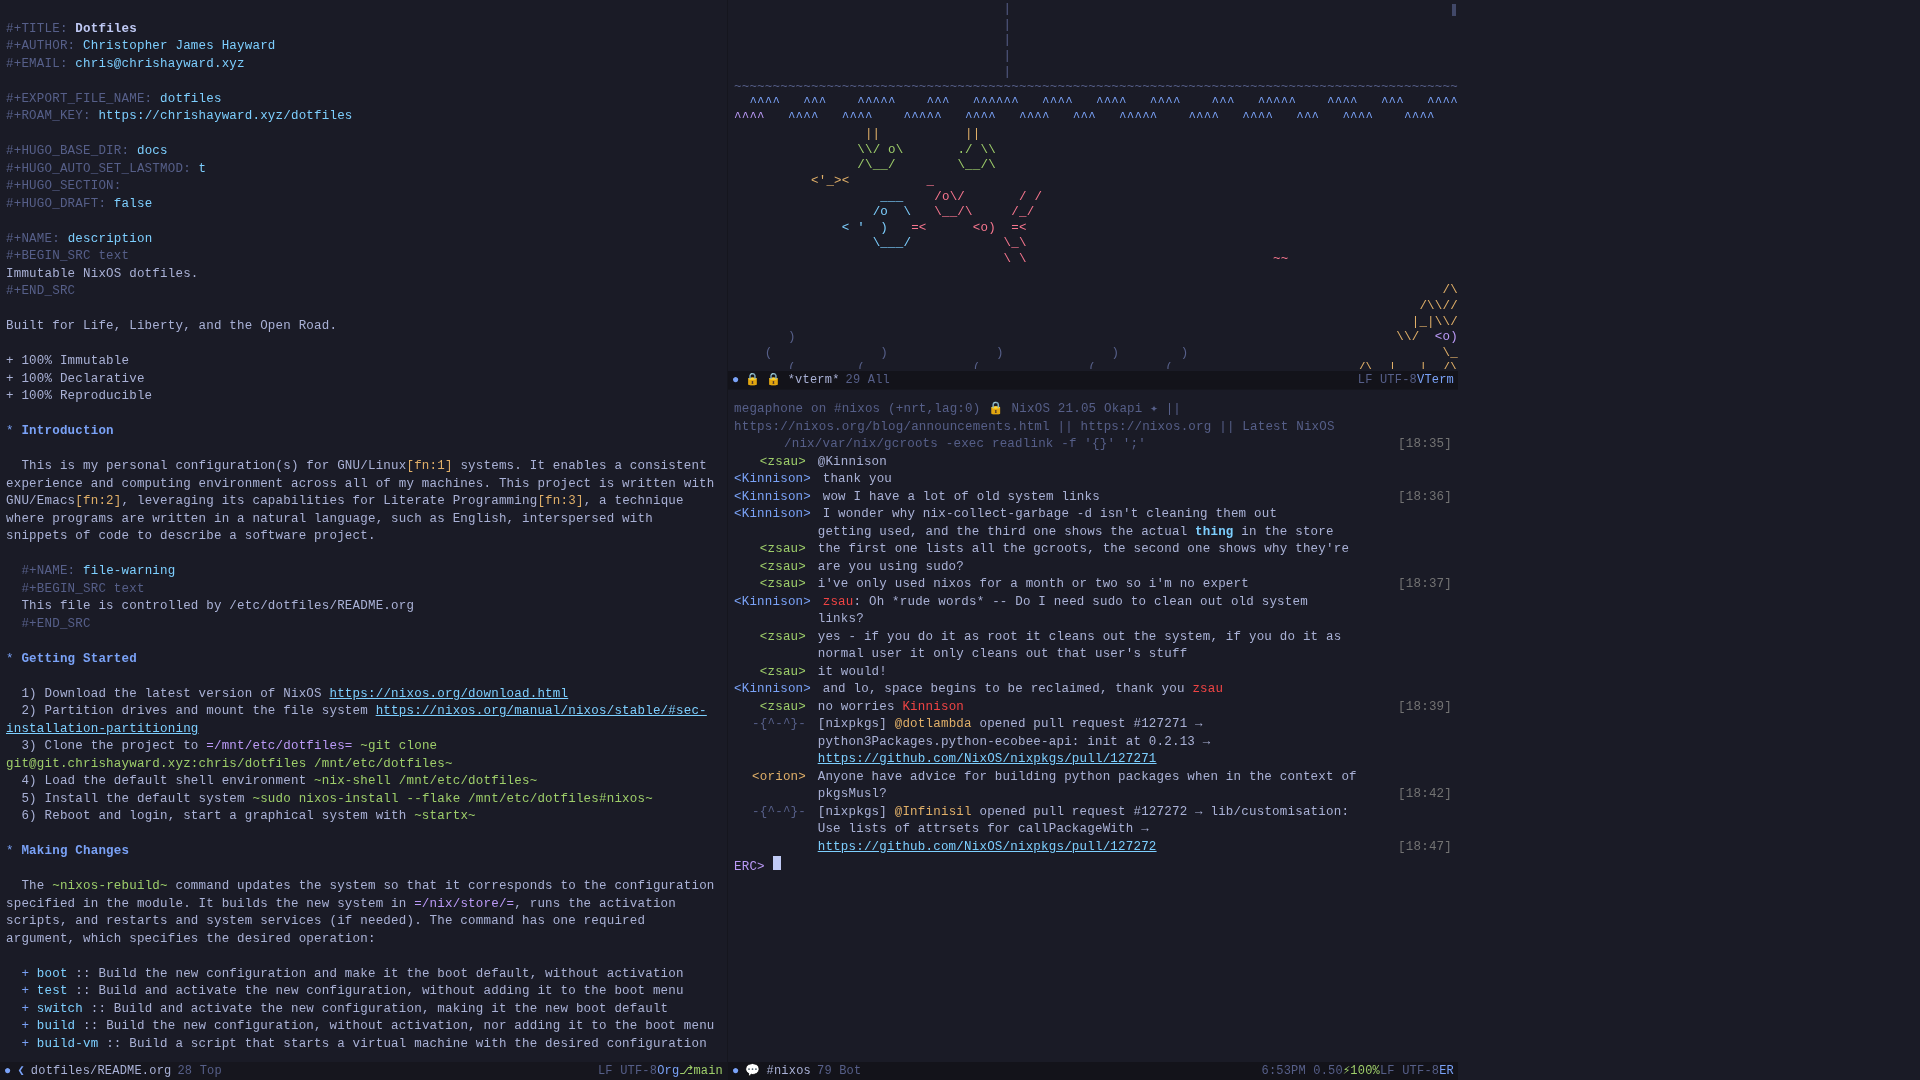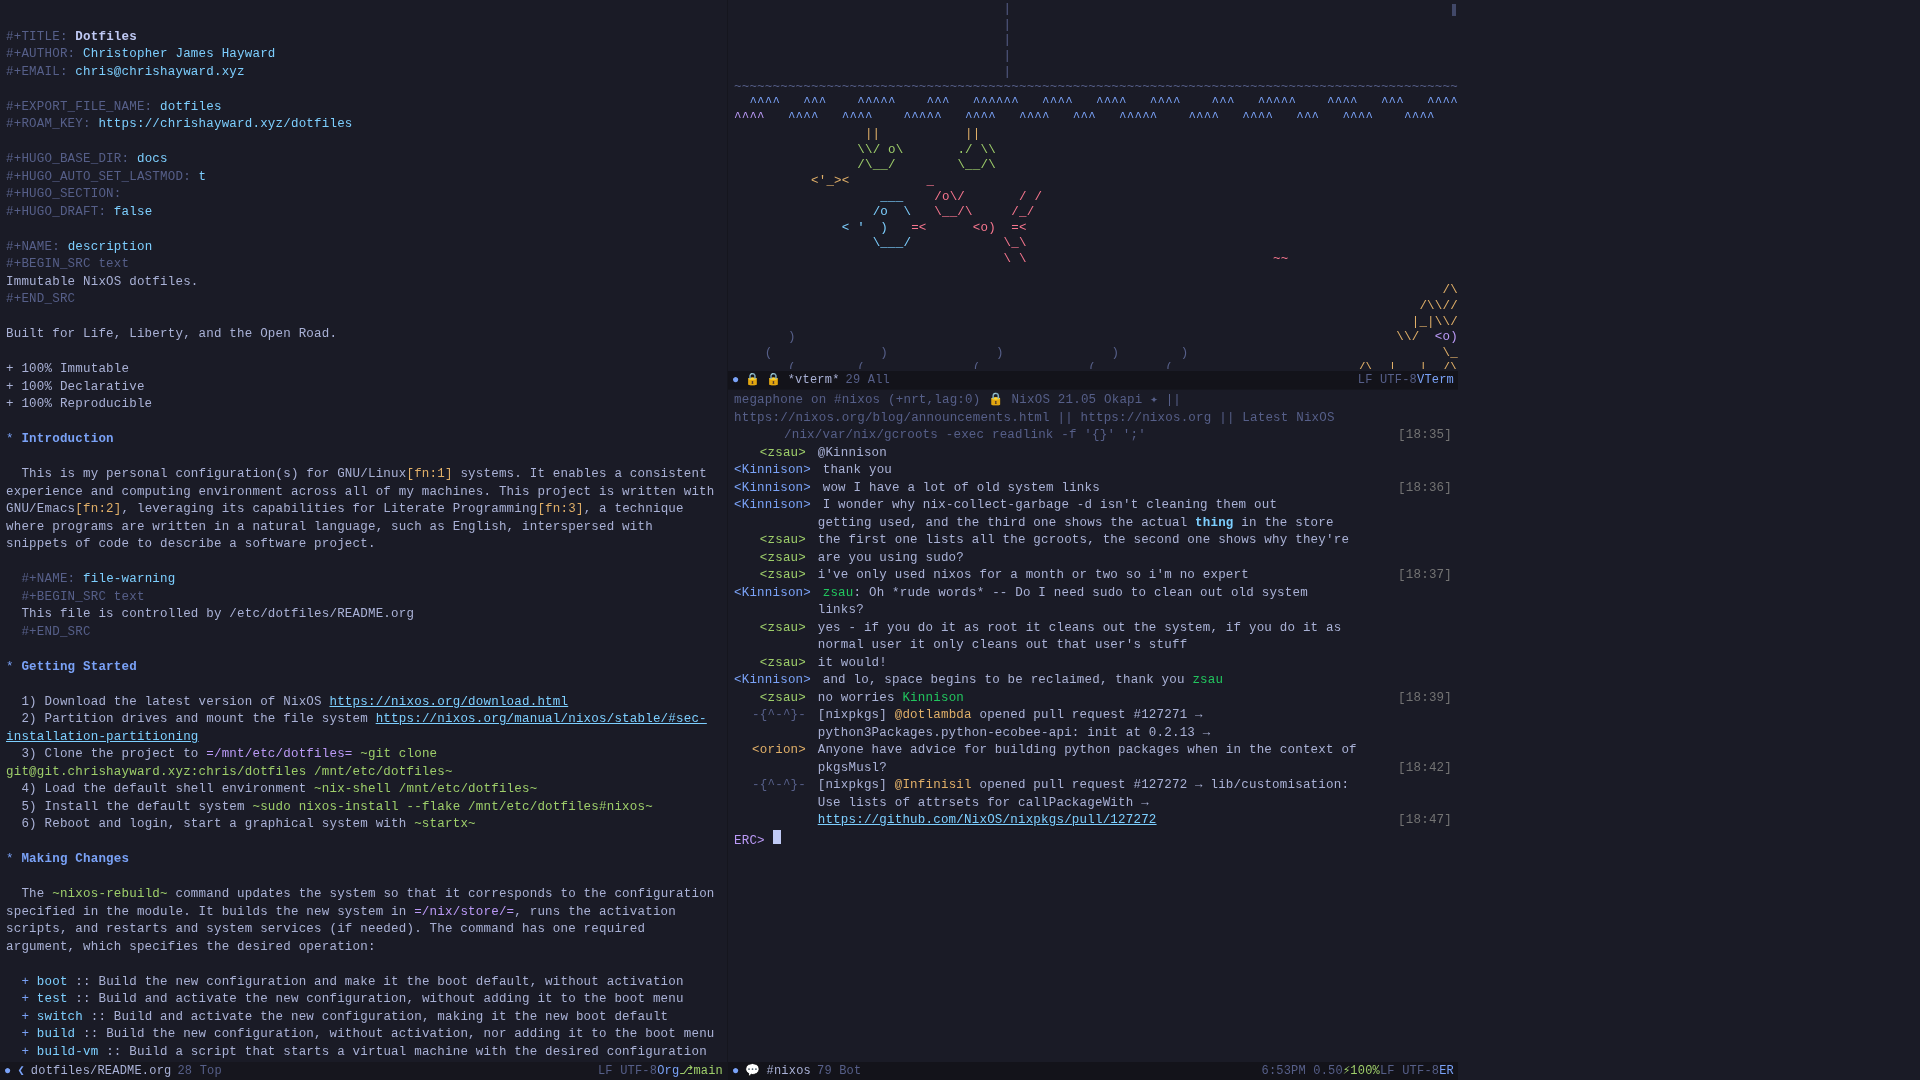--- a/index.html
+++ b/index.html
@@ -12,21 +12,21 @@
   width:1920px; height:1080px;
   overflow:hidden;
   letter-spacing:0.2px;
 }
 .container { display:flex; width:100%; height:100%; }
 .pane { position:relative; overflow:hidden; }
 .left { width:728px; background:#1a1b26; border-right:1px solid #15161e; }
 .right-col { width:730px; display:flex; flex-direction:column; }
 .top-right { flex:0 0 390px; background:#1a1b26; position:relative; overflow:hidden; border-bottom:1px solid #15161e; }
 .bottom-right { flex:1; background:#1a1b26; position:relative; }
-.content { padding:11px 6px; height:calc(100% - 20px); overflow:hidden; white-space:pre-wrap; word-wrap:break-word; }
+.content { padding:3px 6px; height:calc(100% - 20px); overflow:hidden; white-space:pre-wrap; word-wrap:break-word; }
 .modeline { position:absolute; bottom:0; left:0; right:0; height:18px; background:#16161e; color:#565f89; font-size:12px; display:flex; align-items:center; padding:0 4px; gap:6px; }
 .modeline.inactive { background:#13131a; }
 .key { color:#565f89; }
 .val-title { color:#c0caf5; font-weight:bold; }
 .val-cyan { color:#7dcfff; }
 .src-begin { color:#565f89; }
 .src-lang { color:#565f89; }
 .heading { color:#7aa2f7; font-weight:bold; }
 .heading-star { color:#7aa2f7; }
 .fn { color:#e0af68; }
@@ -36,30 +36,30 @@
 .list-bullet { color:#7aa2f7; }
 .modeline-icon { color:#7aa2f7; }
 .modeline-file { color:#a9b1d6; }
 .modeline-pos { color:#565f89; }
 .modeline-mode { color:#7aa2f7; }
 .modeline-vc { color:#9ece6a; }
 .modeline-right { margin-left:auto; display:flex; gap:0; }
 
 
 .irc-content { padding:2px 6px; font-size:12.5px; height:calc(100% - 20px); overflow:hidden; }
-.irc-header { color:#565f89; }
+.irc-header { color:#565f89;margin-top:9px; }
 .irc-ts { color:#737373; margin-left:auto; padding-left:10px; }
 .irc-nick { color:#7aa2f7; min-width:76px; text-align:right; padding-right:4px; }
 .irc-nick2 { color:#9ece6a; }
 .irc-nick3 { color:#e0af68; }
 .irc-bot { color:#565f89; }
 .irc-msg { flex:1; color:#a9b1d6; padding-right:6px; }
 .irc-prompt { color:#bb9af7; }
 .irc-cursor { background:#c0caf5; width:8px; height:14px; display:inline-block; }
-.hl-nick { color:#22c55e;text-align:right; }
+.hl-nick { color:#ef4444;text-align:right; }
 .hl-word { color:#7dcfff; font-weight:bold; }
 
 
 .vterm-art { white-space:pre; color:#565f89; font-size:12.5px; line-height:1.25; padding:2px 6px; height:calc(100% - 20px); overflow:hidden; }
 .tilde-row { color:#565f89; }
 .wave-row { color:#7aa2f7; }
 .wave-row .w2 { color:#bb9af7; }
 .fish1 { color:#e0af68; }
 .fish2 { color:#f7768e; }
 .fish3 { color:#9ece6a; }
@@ -249,20 +249,23 @@
             </div>
             <div class="irc-wrap">
               <div class="irc-body"><span class="irc-nick irc-nick2" style="display: inline-block; min-width: 76px; text-align: right;">&lt;zsau&gt;</span><span class="irc-msg"> no worries <span class="hl-nick">Kinnison</span></span></div>
               <span class="irc-ts">[18:39]</span>
             </div>
             <div class="irc-wrap">
               <div class="irc-body"><span class="irc-nick irc-bot" style="display: inline-block; min-width: 76px; text-align: right;">-{^-^}-</span><span class="irc-msg"> [nixpkgs] <span class="irc-nick3">@dotlambda</span> opened pull request #127271 →</span></div>
             </div>
             <div class="irc-wrap">
               <div class="irc-body"><span class="irc-nick " style="display: inline-block; min-width: 76px; text-align: right;"></span><span class="irc-msg"> python3Packages.python-ecobee-api: init at 0.2.13 →</span></div>
+            </div>
+            <div class="irc-wrap">
+              <div class="irc-body"><span class="irc-nick " style="display: inline-block; min-width: 76px; text-align: right;"></span><span class="irc-msg"> <span class="url">https://github.com/NixOS/nixpkgs/pull/127271</span></span></div>
             </div>
             <div class="irc-wrap">
               <div class="irc-body"><span class="irc-nick irc-nick3" style="display: inline-block; min-width: 76px; text-align: right;">&lt;orion&gt;</span><span class="irc-msg"> Anyone have advice for building python packages when in the context of</span></div>
             </div>
             <div class="irc-wrap">
               <div class="irc-body"><span class="irc-nick " style="display: inline-block; min-width: 76px; text-align: right;"></span><span class="irc-msg"> pkgsMusl?</span></div>
               <span class="irc-ts">[18:42]</span>
             </div>
             <div class="irc-wrap">
               <div class="irc-body"><span class="irc-nick irc-bot" style="display: inline-block; min-width: 76px; text-align: right;">-{^-^}-</span><span class="irc-msg"> [nixpkgs] <span class="irc-nick3">@Infinisil</span> opened pull request #127272 → lib/customisation:</span></div>

